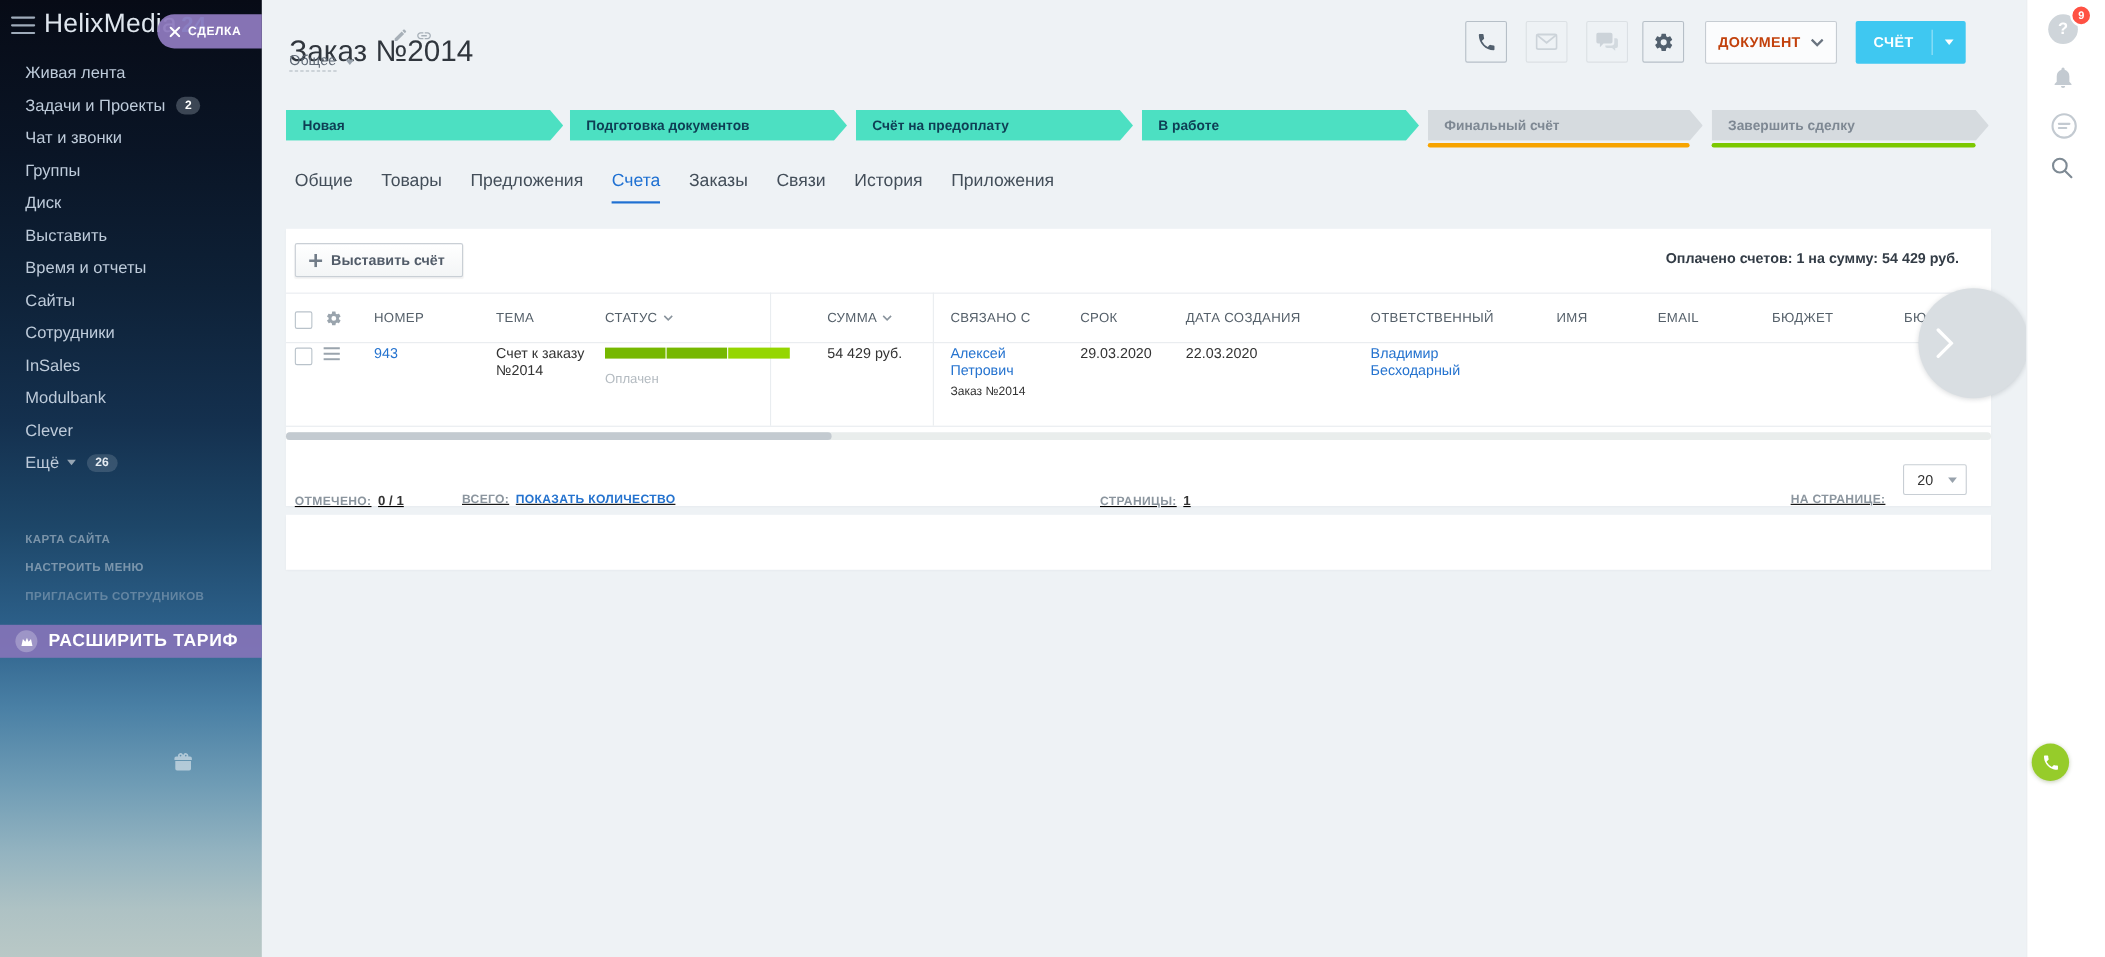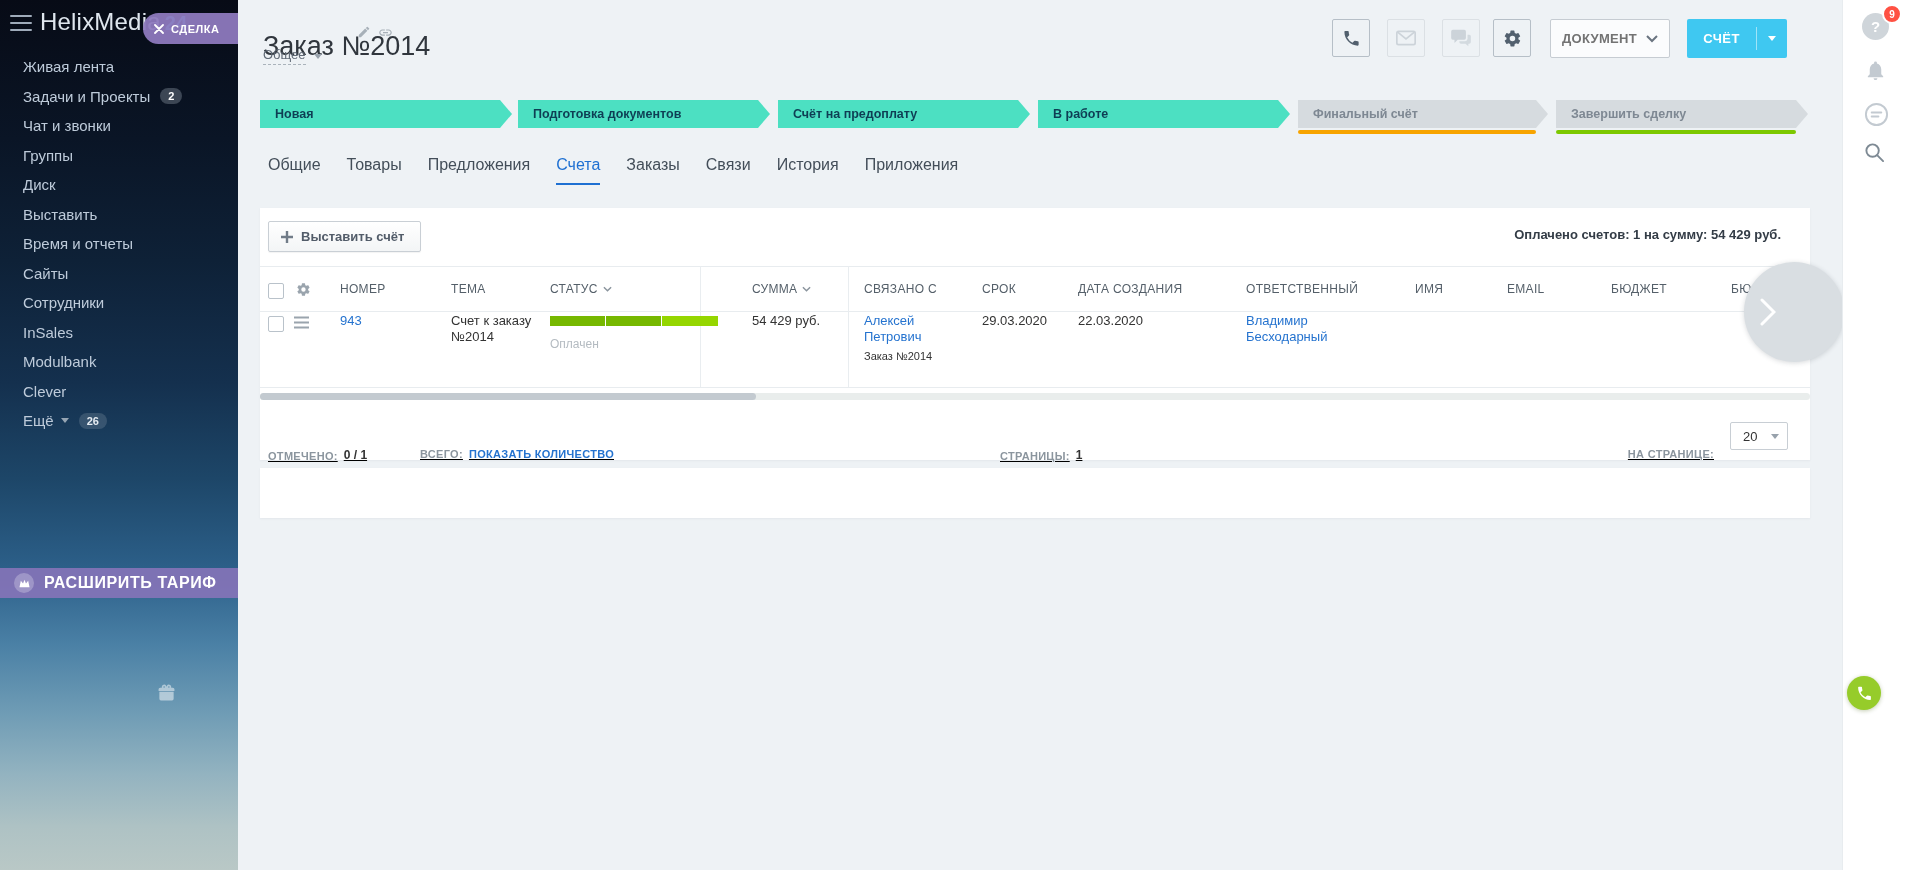--- a/index.html
+++ b/index.html
@@ -47,21 +47,21 @@
   .page-subtitle b{font-weight:400;font-size:13px;color:#5f6975;border-bottom:1px dashed #aab3bb;padding-bottom:2px;}
   .caret-down{width:0;height:0;border-left:4px solid transparent;border-right:4px solid transparent;
     border-top:5px solid #98a2ac;margin-left:8px;}
   .icon-btn{position:absolute;top:19px;width:38px;height:38px;border-radius:2px;box-sizing:border-box;
     display:flex;align-items:center;justify-content:center;cursor:pointer;}
   .icon-btn.on{border:1px solid #b6bfc7;}
   .icon-btn.off{border:1px solid #dbe0e4;}
   .doc-btn{position:absolute;left:1550px;top:19px;width:120px;height:39px;box-sizing:border-box;
     background:#fbfcfd;border:1px solid #c6ccd2;border-radius:2px;display:flex;align-items:center;
     justify-content:center;gap:9px;cursor:pointer;}
-  .doc-btn span{font-size:13px;font-weight:700;color:#737373;letter-spacing:.3px;}
+  .doc-btn span{font-size:13px;font-weight:700;color:#c2410c;letter-spacing:.3px;}
   .invoice-btn{position:absolute;left:1687px;top:19px;width:100px;height:39px;background:#3fc8f1;
     border-radius:2px;display:flex;align-items:center;cursor:pointer;}
   .invoice-btn .lbl{width:69px;text-align:center;color:#fff;font-size:13px;font-weight:700;letter-spacing:.4px;}
   .invoice-btn .sep{width:1px;height:23px;background:rgba(255,255,255,.5);}
   .invoice-btn .dd{flex:1;display:flex;align-items:center;justify-content:center;}
   .invoice-btn .caret-down{border-top-color:#fff;margin-left:0;}
 
   
   .stage{position:absolute;top:100px;height:28px;display:flex;align-items:center;
     padding-left:15px;box-sizing:border-box;font-size:12.5px;font-weight:700;cursor:pointer;
@@ -182,20 +182,25 @@
         </li>
       <li>
           <span>Clever</span>
         </li>
       <li>
           <span>Ещё</span>
           <span class="sb-caret"></span>
           <span class="badge-lite">26</span>
         </li>
     </ul>
+    <ul id="sb-links">
+      <li>КАРТА САЙТА</li>
+      <li>НАСТРОИТЬ МЕНЮ</li>
+      <li>ПРИГЛАСИТЬ СОТРУДНИКОВ</li>
+    </ul>
     <div class="upgrade">
       <span class="crown-circle">
         <svg width="11" height="9" viewBox="0 0 12 9">
             <path d="M.5 8.5h11L10 1.6 7.6 4.4 6 .5 4.4 4.4 2 1.6z" fill="#fff"></path>
           </svg>
       </span>
       <span>РАСШИРИТЬ ТАРИФ</span>
     </div>
     <div class="gift">
       <svg width="19" height="19" viewBox="0 0 24 24" fill="#fff">

